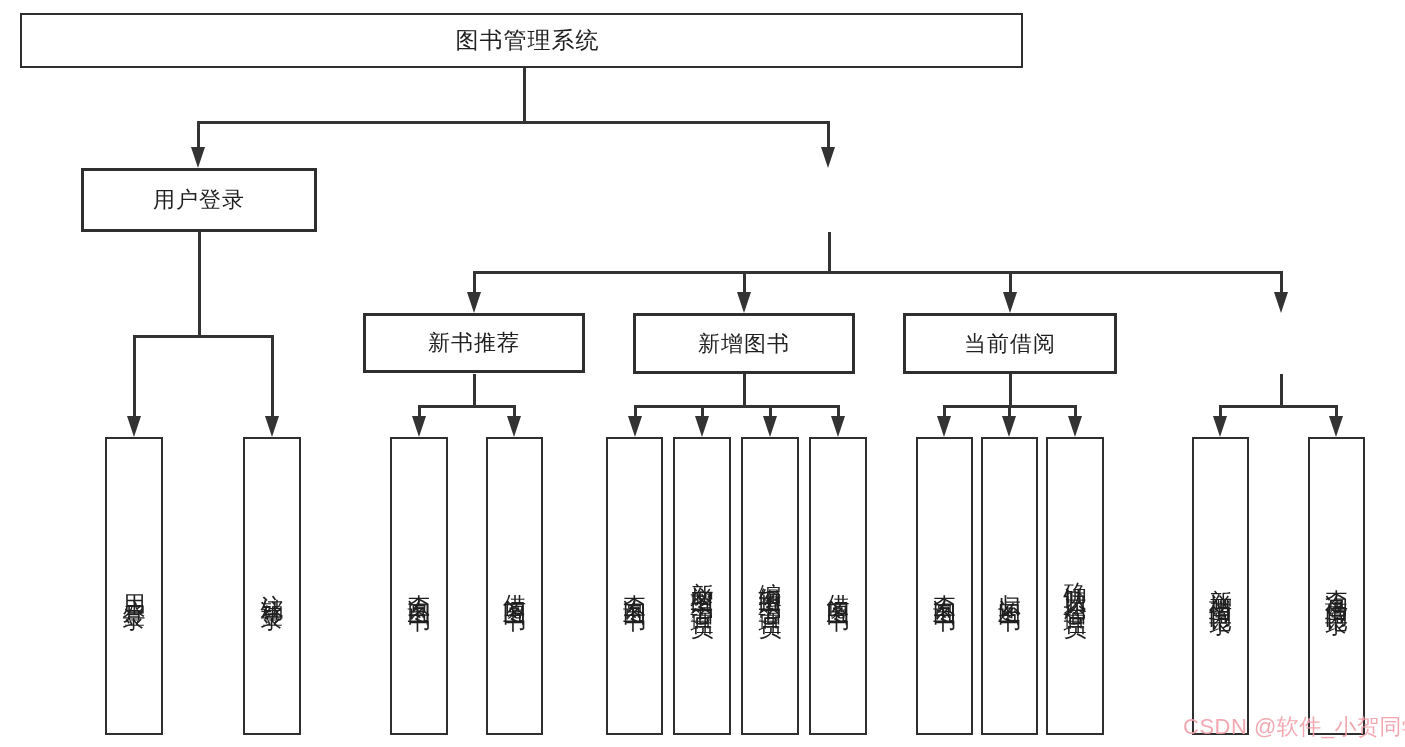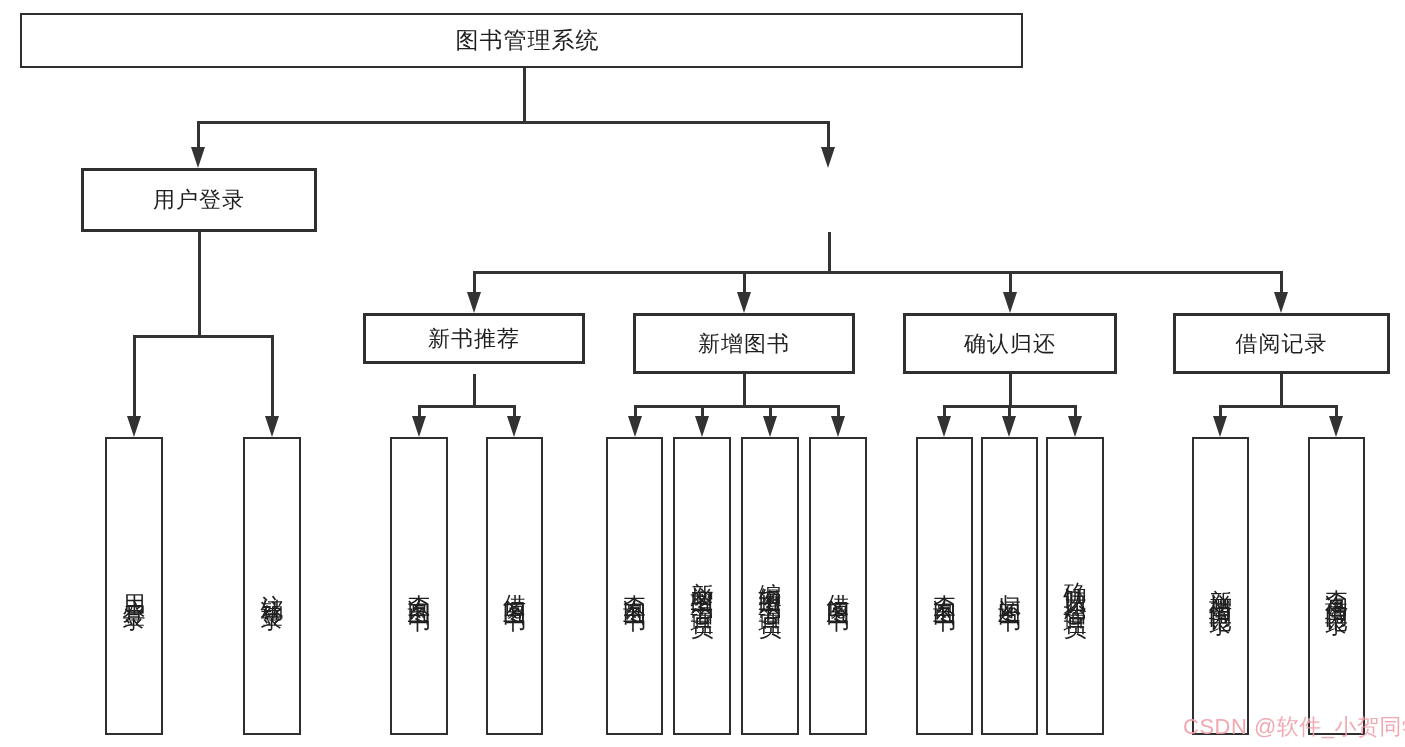--- a/index.html
+++ b/index.html
@@ -39,24 +39,23 @@
 </style>
 </head>
 <body>
 
 <div class="stage" style="--line: #333333; --border: #2f2f2f; --text: #1f1f1f; --bg: #ffffff;">
 
   <div class="hbox root" style="left:20px;top:13px;width:1003px;height:55px;">图书管理系统</div>
 
   <div class="hbox" style="left:81px;top:168px;width:236px;height:64px;">用户登录</div>
 
-  <div class="hbox" style="left:363px;top:313px;width:222px;height:51px;">新书推荐</div>
+  <div class="hbox" style="left:363px;top:313px;width:222px;height:60px;">新书推荐</div>
   <div class="hbox" style="left:633px;top:313px;width:222px;height:61px;">新增图书</div>
-  <div class="hbox" style="left:903px;top:313px;width:214px;height:61px;">确认归还</div>
-  <div class="hbox" style="left:1173px;top:313px;width:217px;height:61px;">借阅记录</div>
+  <div class="hbox" style="left:903px;top:313px;width:214px;height:61px;">当前借阅</div>
 
   <div class="vbox" style="left:105px;width:58px;">
     <span>用户登录</span>
   </div>
   <div class="vbox" style="left:243px;width:58px;">
     <span>注销登录</span>
   </div>
 
   <div class="vbox" style="left:390px;width:58px;">
     <span>查询图书</span>

